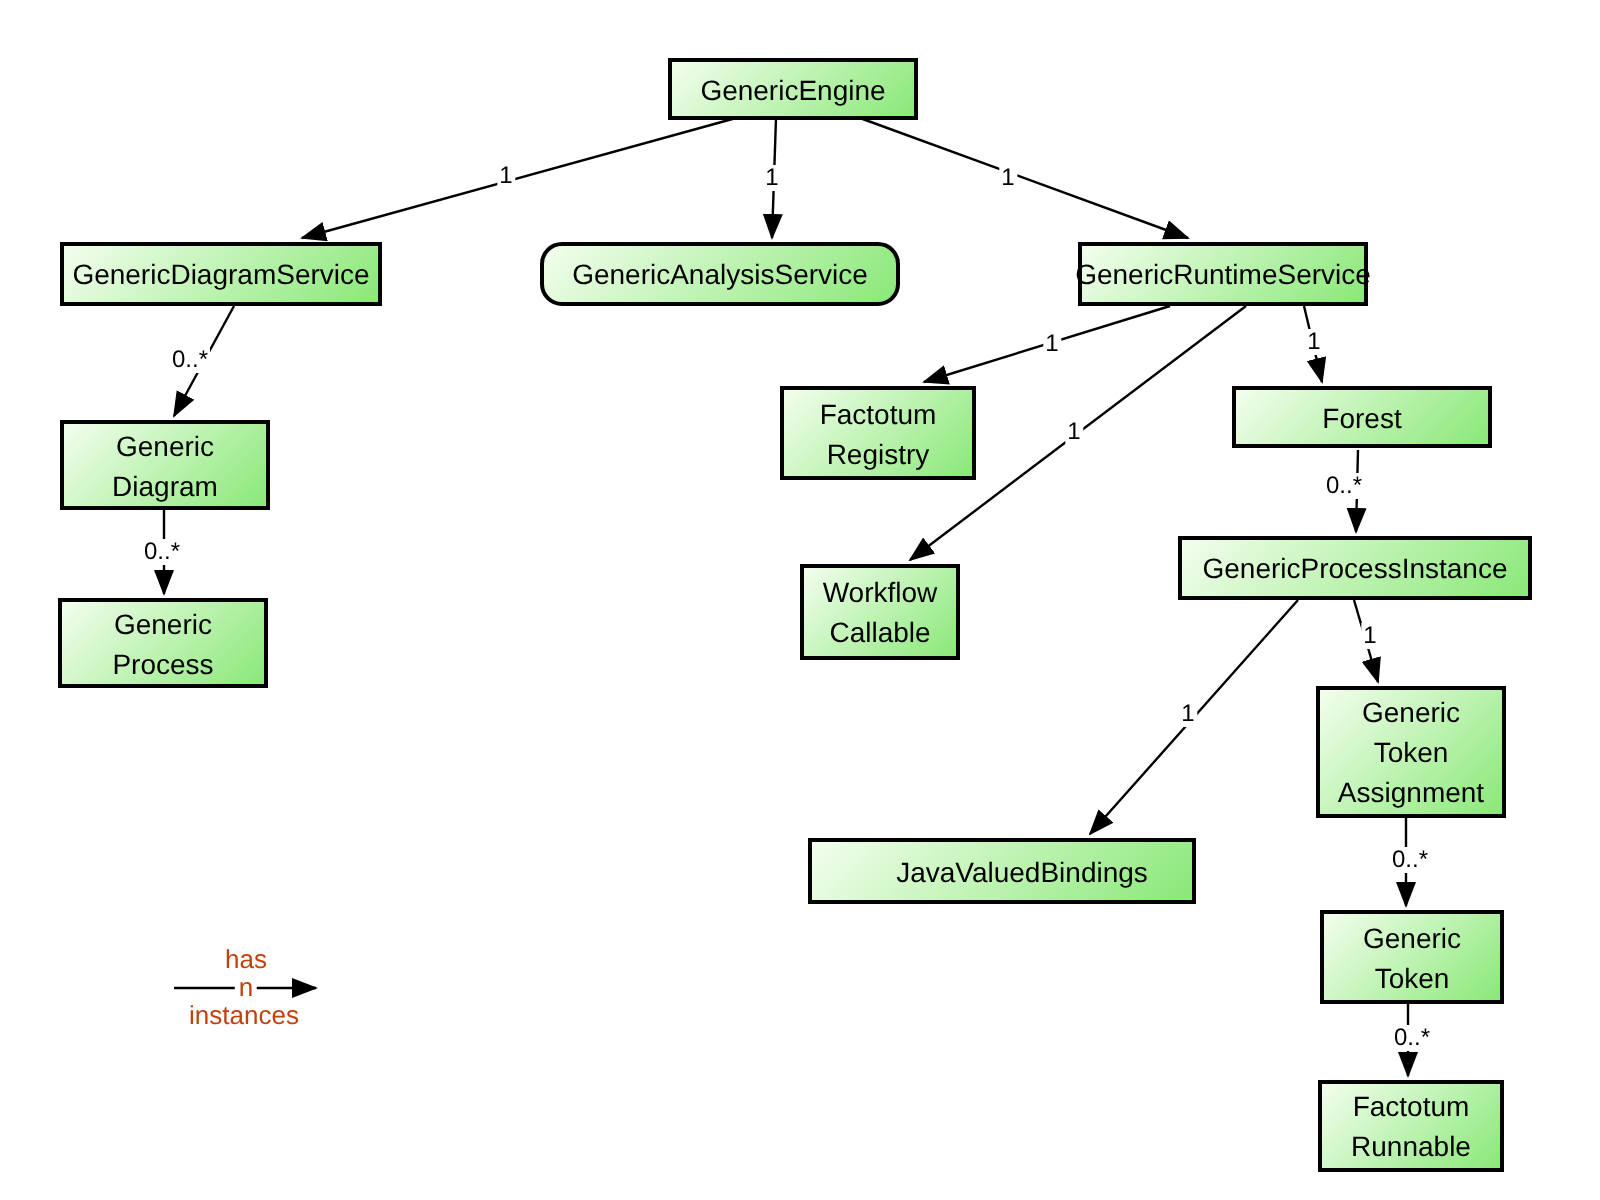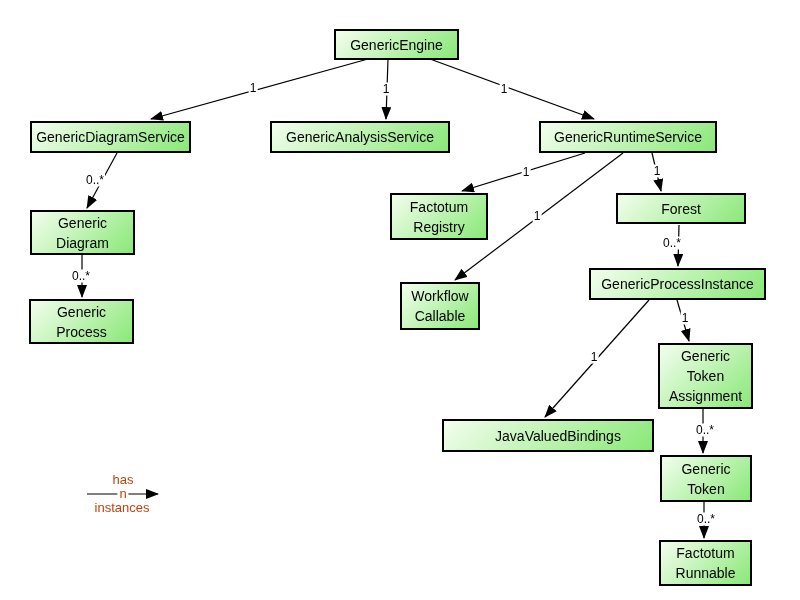--- a/index.html
+++ b/index.html
@@ -82,33 +82,33 @@
       <line x1="649" y1="300" x2="545" y2="417" marker-end="url(#arrow)"></line>
       <line x1="677" y1="300" x2="689" y2="341" marker-end="url(#arrow)"></line>
       <line x1="703" y1="409" x2="703" y2="453" marker-end="url(#arrow)"></line>
       <line x1="704" y1="502" x2="704" y2="538" marker-end="url(#arrow)"></line>
       <line x1="87" y1="494" x2="158" y2="494" marker-end="url(#arrow)"></line>
     </g>
   </svg>
 
   <div class="node" style="left:334px; top:29px;  width:125px; height:31px;">GenericEngine</div>
   <div class="node" style="left:30px;  top:121px; width:161px; height:32px;">GenericDiagramService</div>
-  <div class="node" style="left:270px; top:121px; width:180px; height:32px;">GenericAnalysisService</div>
-  <div class="node" style="left:539px; top:121px; width:178px; height:32px;">GenericRuntimeService</div>
+  <div class="node" style="left:270px; top:121px; width:180px; height:32px;border-radius:11px;">GenericAnalysisService</div>
+  <div class="node" style="left:539px; top:121px; width:145px; height:32px;">GenericRuntimeService</div>
   <div class="node" style="left:30px;  top:210px; width:105px; height:45px;">Generic
 Diagram</div>
   <div class="node" style="left:29px;  top:299px; width:105px; height:45px;">Generic
 Process</div>
   <div class="node" style="left:390px; top:193px; width:98px;  height:47px;">Factotum
 Registry</div>
   <div class="node" style="left:400px; top:282px; width:80px;  height:48px;">Workflow
 Callable</div>
   <div class="node" style="left:589px; top:268px; width:177px; height:32px;">GenericProcessInstance</div>
   <div class="node" style="left:616px; top:193px; width:130px; height:31px;">Forest</div>
-  <div class="node" style="left:442px; top:419px; width:212px; height:33px;padding-left:20px;">JavaValuedBindings</div>
+  <div class="node" style="left:404px; top:419px; width:194px; height:33px;padding-left:20px;">JavaValuedBindings</div>
   <div class="node" style="left:658px; top:343px; width:95px;  height:66px;">Generic
 Token
 Assignment</div>
   <div class="node" style="left:660px; top:455px; width:92px;  height:47px;">Generic
 Token</div>
   <div class="node" style="left:659px; top:540px; width:93px;  height:46px;">Factotum
 Runnable</div>
 
   <span class="edge-label" style="left:253px; top:88px;">1</span>
   <span class="edge-label" style="left:386px; top:89px;">1</span>

